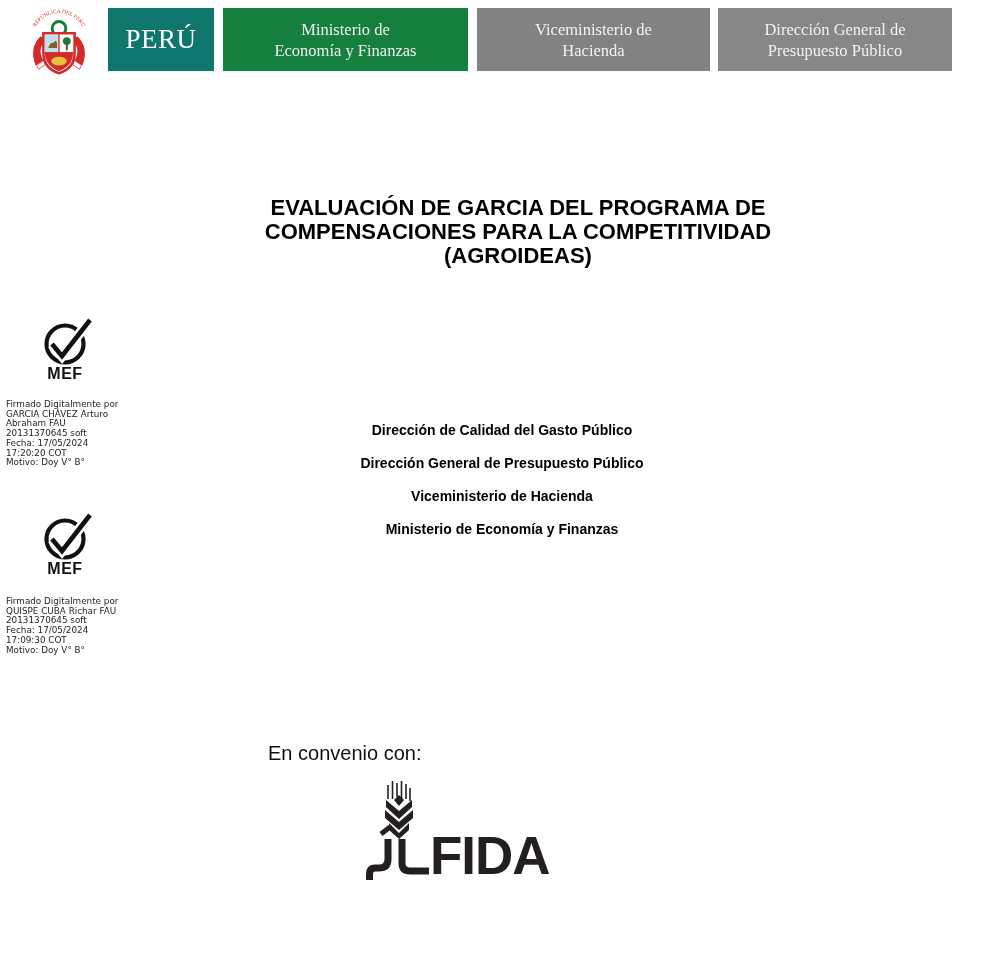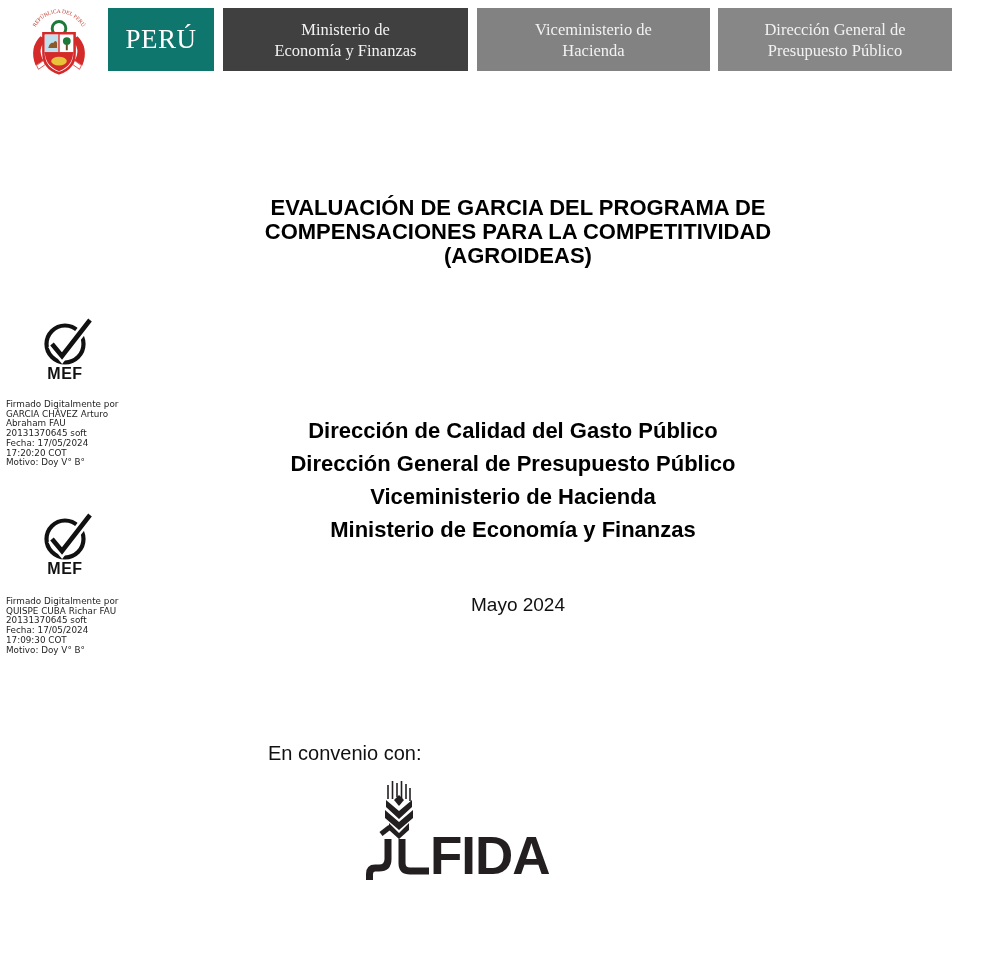--- a/index.html
+++ b/index.html
@@ -24,21 +24,21 @@
     font-size:27px;letter-spacing:.5px;
   }
   .gov-box{
     top:8px;height:63px;
     color:#f2f2f2;
     display:flex;align-items:center;justify-content:center;
     text-align:center;
     font-family:"Liberation Serif", serif;
     font-size:16.5px;line-height:21px;
   }
-  .gov-box.b1{left:223px;width:245px;background:#404040;}
+  .gov-box.b1{left:223px;width:245px;background:#15803d;}
   .gov-box.b2{left:477px;width:233px;background:#828282;}
   .gov-box.b3{left:718px;width:234px;background:#878787;}
 
   
   .doc-title{
     left:188px;top:196px;width:660px;
     text-align:center;font-weight:bold;
     font-size:22px;line-height:24px;
     color:#000;
   }
@@ -50,23 +50,23 @@
     left:6px;width:160px;
     font-family:"DejaVu Sans", sans-serif;
     font-size:8.8px;line-height:9.7px;
     color:#1f1f1f;
   }
   .sig1{top:400px;}
   .sig2{top:597px;}
 
   
   .inst{
-    left:233px;top:414px;width:560px;
+    left:222px;top:414px;width:560px;
     text-align:center;font-weight:bold;
-    font-size:22px;line-height:33px;color:#000;
+    font-size:14px;line-height:33px;color:#000;
   }
 
   .date-line{
     left:268px;top:594px;width:500px;
     text-align:center;font-size:19px;line-height:22px;color:#111;
   }
 
   
   .conv{
     left:268px;top:742px;width:500px;
@@ -162,21 +162,20 @@
 17:09:30 COT
 Motivo: Doy V° B°</div>
 
   <div class="abs inst">
     <div>Dirección de Calidad del Gasto Público</div>
     <div>Dirección General de Presupuesto Público</div>
     <div>Viceministerio de Hacienda</div>
     <div>Ministerio de Economía y Finanzas</div>
   </div>
 
-  <div class="abs date-line">Mayo 2024</div>
 
   <div class="abs conv">En convenio con:</div>
 
   <div class="abs fida-icon">
     <svg width="66" height="104" viewBox="0 0 66 104" xmlns="http://www.w3.org/2000/svg">
 
       <g stroke="#231f20" stroke-width="1.6">
         <line x1="22" y1="4" x2="22" y2="18"></line>
         <line x1="26.5" y1="0" x2="26.5" y2="18"></line>
         <line x1="31" y1="2" x2="31" y2="16"></line>

